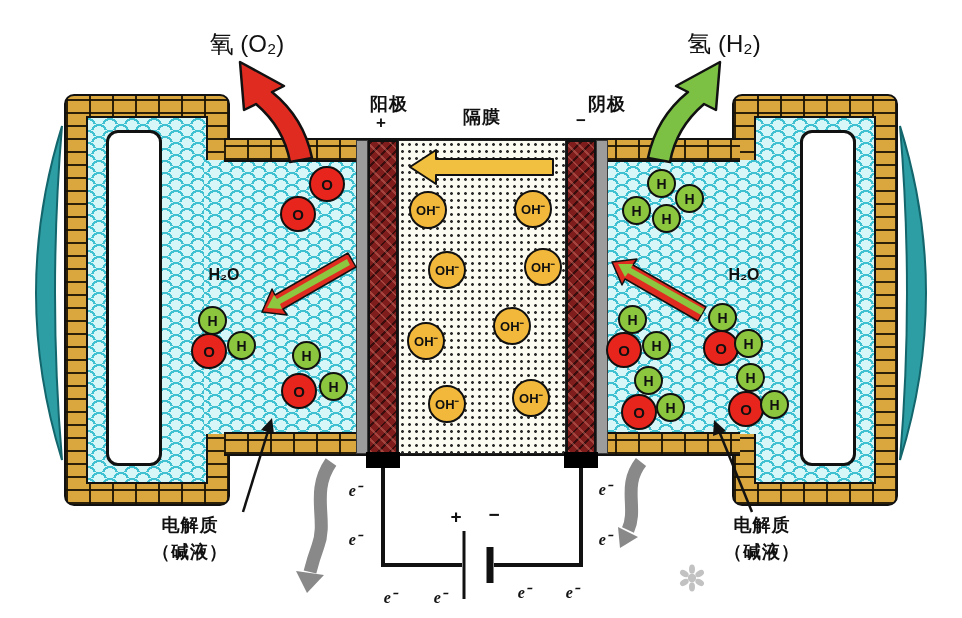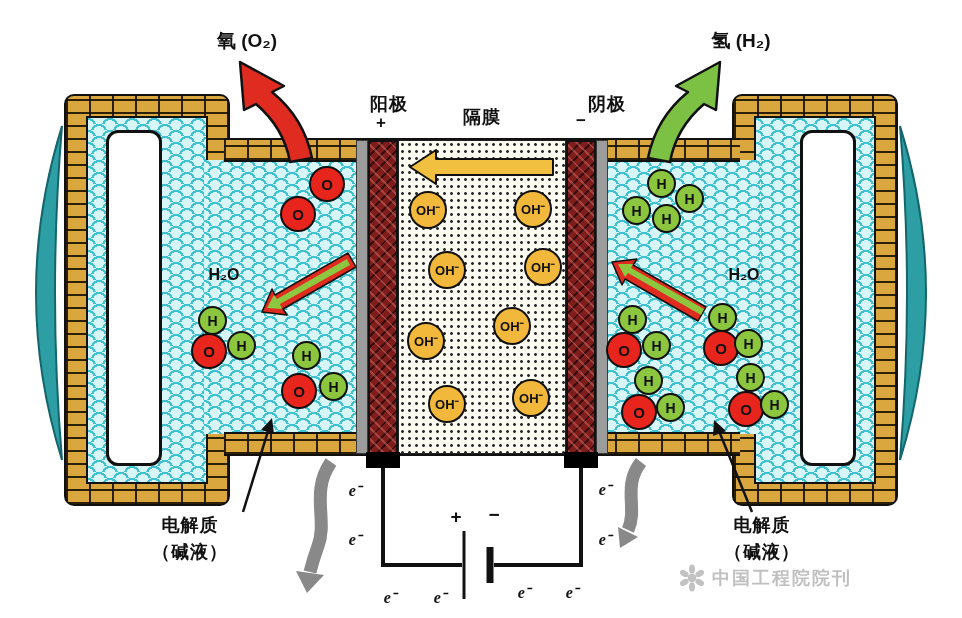--- a/index.html
+++ b/index.html
@@ -49,21 +49,21 @@
   .atom{
     position:absolute; border-radius:50%;
     display:flex; align-items:center; justify-content:center;
     font-weight:bold; color:#101010; border:2px solid #101010;
   }
   .atom.o { width:36px; height:36px; background:#E8251D; font-size:15px; }
   .atom.h { width:29px; height:29px; background:#8CC63E; font-size:14px; }
   .atom.oh{ width:38px; height:38px; background:#F2B83C; font-size:13px; }
   .lbl{ position:absolute; text-align:center; }
   .cjk{ font-weight:bold; font-size:18px; letter-spacing:1px; }
-  .gas{ font-weight:bold; font-size:19px; }
+  .gas{ font-weight:normal; font-size:24px; }
   .formula{ font-weight:bold; font-size:16px; }
   .sign{ font-weight:bold; font-size:17px; }
   .electron{ font-style:italic; font-family:"Liberation Serif",serif; font-size:16px; font-weight:bold; }
   .elec-note{ line-height:27px; }
   .batt-sign{ font-weight:bold; font-size:19px; }
   .watermark{
     position:absolute; left:678px; top:564px; display:flex; align-items:center; gap:6px;
     color:#c0c0c0; font-size:18px; letter-spacing:2px; font-weight:bold;
   }
   svg.overlay{ position:absolute; left:0; top:0; pointer-events:none; }
@@ -158,21 +158,21 @@
     <path d="M 752 512 L 719 431" stroke="#111" stroke-width="2.5"></path>
     <path d="M 714 420 L 726 431 L 713 436 Z" fill="#111"></path>
 
     <path d="M 383 468 L 383 565 L 462 565" fill="none" stroke="#111" stroke-width="4"></path>
     <path d="M 581 468 L 581 565 L 494 565" fill="none" stroke="#111" stroke-width="4"></path>
     <line x1="464" y1="531" x2="464" y2="599" stroke="#111" stroke-width="3"></line>
     <line x1="490" y1="547" x2="490" y2="583" stroke="#111" stroke-width="7"></line>
   </svg>
 
   <div class="lbl gas" style="left:192px;top:28px;width:110px">氧 (O₂)</div>
-  <div class="lbl gas" style="left:686px;top:28px;width:110px">氢 (H₂)</div>
+  <div class="lbl gas" style="left:669px;top:28px;width:110px">氢 (H₂)</div>
   <div class="lbl cjk" style="left:354px;top:92px;width:70px">阳极</div>
   <div class="lbl sign" style="left:346px;top:113px;width:70px">+</div>
   <div class="lbl cjk" style="left:447px;top:105px;width:70px">隔膜</div>
   <div class="lbl cjk" style="left:572px;top:92px;width:70px">阴极</div>
   <div class="lbl sign" style="left:546px;top:111px;width:70px">−</div>
 
   <div class="lbl formula" style="left:196px;top:266px;width:56px">H₂O</div>
   <div class="lbl formula" style="left:716px;top:266px;width:56px">H₂O</div>
 
   <div class="lbl cjk elec-note" style="left:128px;top:512px;width:124px">
@@ -201,16 +201,15 @@
       <g fill="#c2c2c2">
         <circle cx="15" cy="15" r="4.5"></circle>
         <ellipse cx="15" cy="5.5" rx="3.2" ry="5"></ellipse>
         <ellipse cx="15" cy="5.5" rx="3.2" ry="5" transform="rotate(60 15 15)"></ellipse>
         <ellipse cx="15" cy="5.5" rx="3.2" ry="5" transform="rotate(120 15 15)"></ellipse>
         <ellipse cx="15" cy="5.5" rx="3.2" ry="5" transform="rotate(180 15 15)"></ellipse>
         <ellipse cx="15" cy="5.5" rx="3.2" ry="5" transform="rotate(240 15 15)"></ellipse>
         <ellipse cx="15" cy="5.5" rx="3.2" ry="5" transform="rotate(300 15 15)"></ellipse>
       </g>
     </svg>
-    <span>中国工程院院刊</span>
   </div>
 
 </div>
 
 </body></html>

